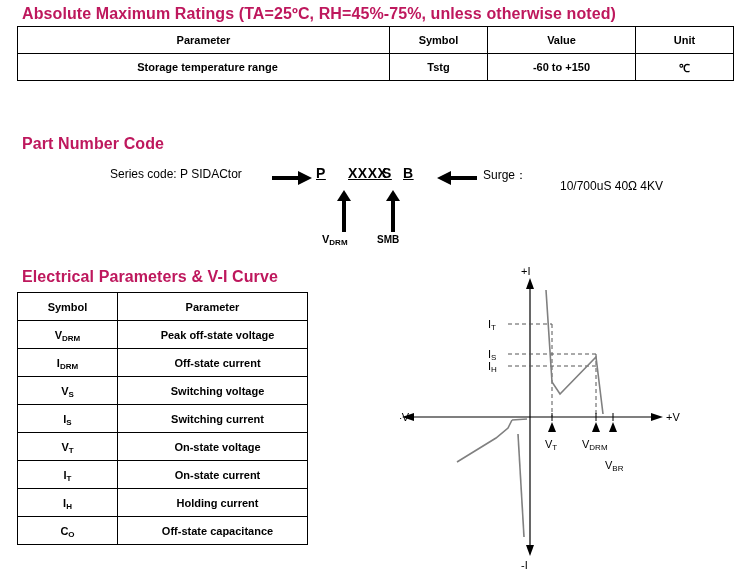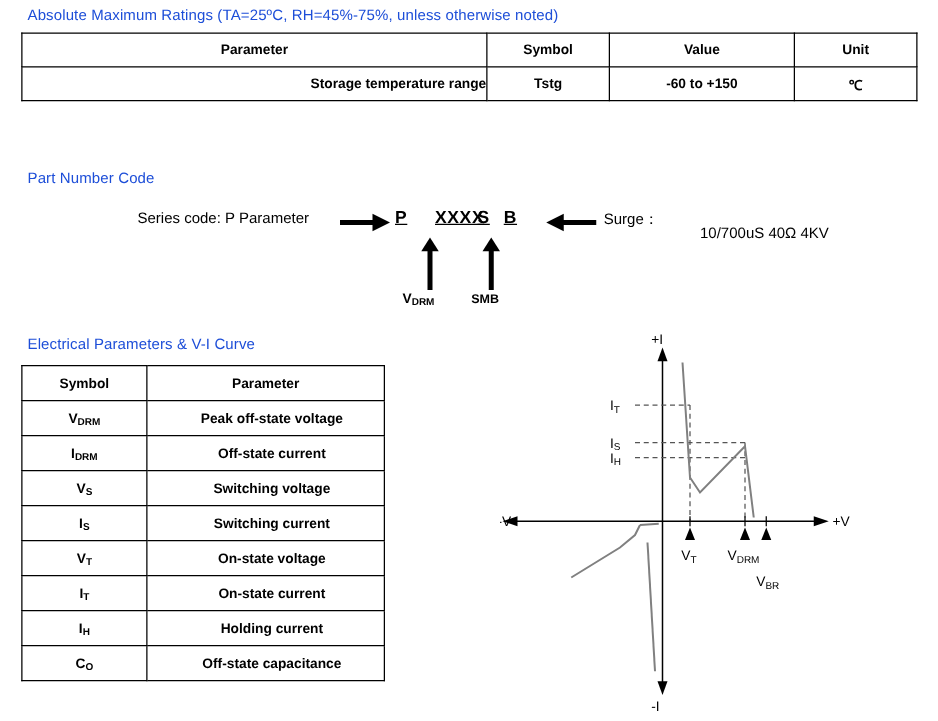--- a/index.html
+++ b/index.html
@@ -10,23 +10,23 @@
     width: 750px;
     height: 577px;
     background: #ffffff;
     font-family: "Liberation Sans", sans-serif;
     font-size: 11px;
     color: #000000;
     position: relative;
     overflow: hidden;
   }
   .section-title {
-    color: #1d4ed8;
-    font-weight: normal;
-    font-size: 12px;
+    color: #be185d;
+    font-weight: bold;
+    font-size: 16px;
     letter-spacing: 0.1px;
   }
   
   #amr-title {
     position: absolute;
     left: 22px;
     top: 5px;
   }
   table.grid {
     border-collapse: collapse;
@@ -40,21 +40,21 @@
     height: 26px;
     vertical-align: middle;
   }
   #amr-table {
     position: absolute;
     left: 17px;
     top: 26px;
     width: 716px;
   }
   #amr-table th { text-align: center; }
-  #amr-table td.param { text-align: right; padding-left: 8px; }
+  #amr-table td.param { text-align: center; padding-left: 8px; }
   #amr-table td.ctr { text-align: center; }
 
   
   #pnc-title {
     position: absolute;
     left: 22px;
     top: 121px;
     margin-top: 14px;
   }
   #pnc-area {
@@ -204,21 +204,21 @@
     <td class="ctr">Tstg</td>
     <td class="ctr">-60 to +150</td>
     <td class="ctr">℃</td>
   </tr>
 </tbody>
   </table>
 
 <div class="section-title" id="pnc-title">Part Number Code</div>
 
 <div id="pnc-area">
-  <div id="series-code">Series code: P Parameter</div>
+  <div id="series-code">Series code: P SIDACtor</div>
 
   <div class="arrow-right" style="left:272px; top:16px;">
     <div class="shaft"></div>
       <div class="head"></div>
   </div>
 
   <div class="code-part" style="left:316px; top:10px;">P</div>
   <div class="code-part" style="left:348px; top:10px;">XXXX</div>
   <div class="code-part" style="left:382px; top:10px;">S</div>
   <div class="code-part" style="left:403px; top:10px;">B</div>

